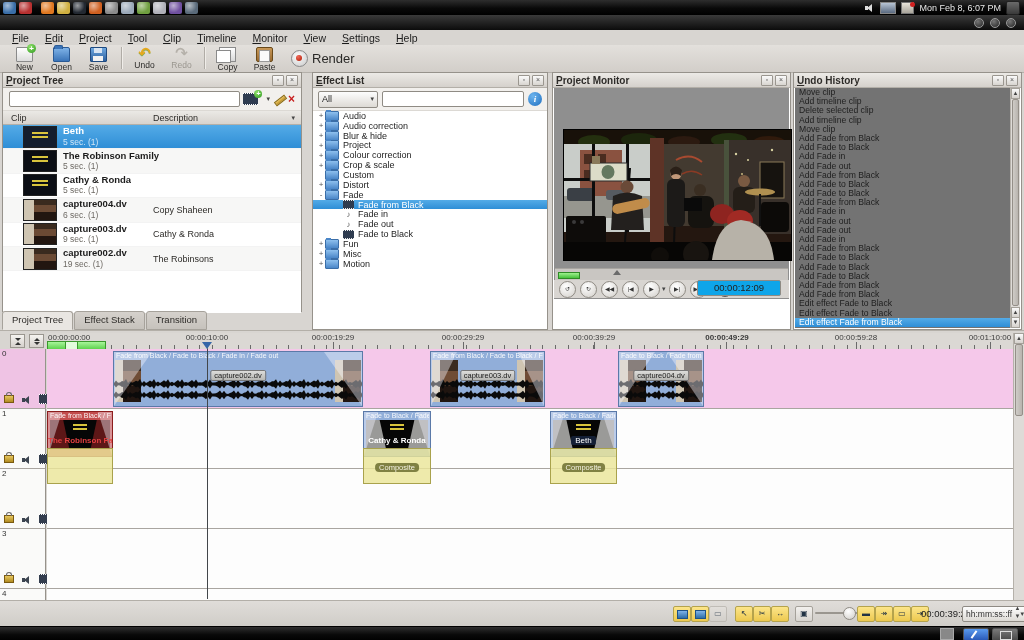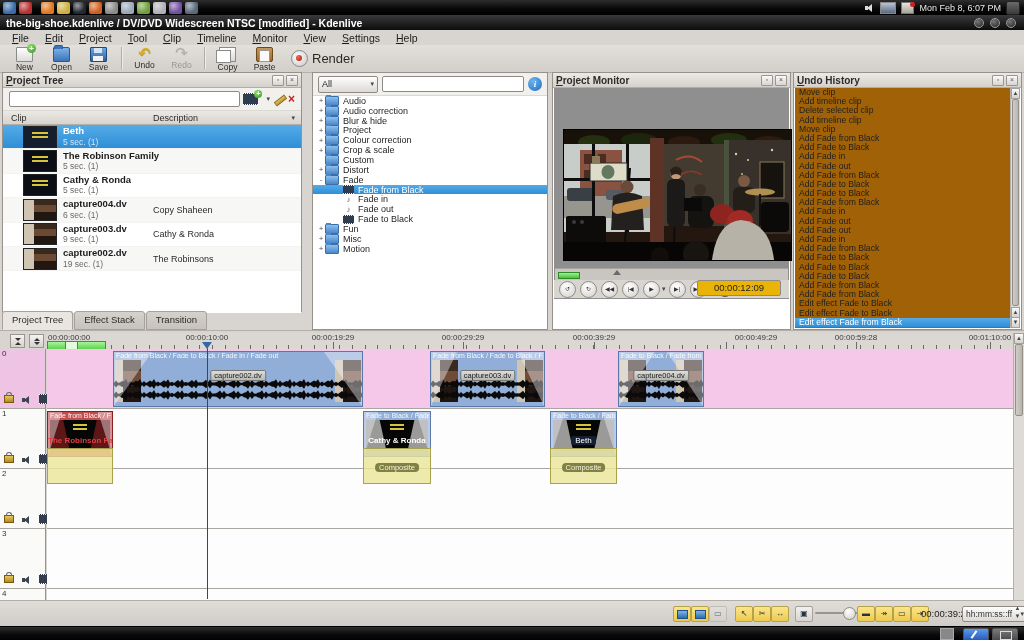--- a/index.html
+++ b/index.html
@@ -92,23 +92,23 @@
   
   .mon-body{position:absolute;left:1px;right:1px;top:15px;bottom:30px;background:#8f8f8f}
   .mon-video{position:absolute;left:9px;top:41px;width:227px;height:130px;background:#000;border:1px solid #000}
   .mon-ruler{position:absolute;left:1px;right:1px;bottom:19px;height:11px;background:#c9c6c2;border-top:1px solid #a8a5a0}
   .mon-prog{position:absolute;left:3px;top:3px;width:20px;height:5px;background:linear-gradient(#9ef08e,#46c23c);border:1px solid #2e8a26}
   .mon-mark{position:absolute;top:1px;width:0;height:0;border-left:4px solid rgba(0,0,0,0);border-right:4px solid rgba(0,0,0,0);border-bottom:5px solid #6a6a6a}
   .mon-ctrl{position:absolute;left:0;right:0;bottom:1px;height:18px;background:#d8d5d1;display:flex;align-items:center;padding-left:5px}
   .mc-btn{width:15px;height:15px;border-radius:50%;background:radial-gradient(circle at 40% 30%,#fff,#d2cfca);border:1px solid #8f8b84;font-size:6px;color:#333;text-align:center;line-height:14px;margin-right:4px;flex:none}
   .mc-chev{font-size:7px;color:#444;margin:0 3px 0 -2px}
   .mc-gear{width:14px;height:14px;border-radius:50%;background:radial-gradient(circle at 40% 30%,#9cc4ea,#2e6ea8);border:1px solid #555;margin:0 2px 0 6px}
-  .mon-tc{position:absolute;right:8px;bottom:3px;width:82px;height:14px;background:#eab308;border:1px solid #8f8b84;border-radius:2px;font-size:9.5px;color:#222;text-align:center;line-height:14px}
-  
-  .undo-list{position:absolute;left:1px;right:10px;top:15px;bottom:1px;background:#a16207;overflow:hidden;font-size:8.6px;color:#1e1e1e}
+  .mon-tc{position:absolute;right:8px;bottom:3px;width:82px;height:14px;background:#0ea5e9;border:1px solid #8f8b84;border-radius:2px;font-size:9.5px;color:#222;text-align:center;line-height:14px}
+  
+  .undo-list{position:absolute;left:1px;right:10px;top:15px;bottom:1px;background:#737373;overflow:hidden;font-size:8.6px;color:#1e1e1e}
   .undo-row{height:9.2px;line-height:9.2px;padding-left:4px;white-space:nowrap}
   .undo-row.sel{background:linear-gradient(#54abe7,#2f8ed6);color:#fff}
   .vsb{position:absolute;top:15px;right:1px;bottom:1px;width:9px;background:#dedbd7;border-left:1px solid #b5b1aa}
   .vsb .ar{height:9px;font-size:6px;text-align:center;line-height:9px;color:#444;background:linear-gradient(#fafafa,#d5d1cc);border:1px solid #a5a19a}
   .vsb .th{position:absolute;left:1px;right:1px;background:linear-gradient(90deg,#cfccc7,#b8b4ae);border:1px solid #948f88;border-radius:2px}
   
   .timeline{position:absolute;top:330px;left:0;width:1024px;height:270px;background:#d8d5d1;border-top:1px solid #b3afa8}
   .tl-corner{position:absolute;left:0;top:2px;width:47px;height:16px;background:#d8d5d1;display:flex;gap:4px;padding-left:10px;align-items:center}
   .tlc-btn{width:13px;height:12px;border:1px solid #9a968f;background:linear-gradient(#f5f3f0,#d5d1cc);display:flex;flex-direction:column;align-items:center;justify-content:center;gap:1px}
   .tri{width:0;height:0;border-left:3px solid rgba(0,0,0,0);border-right:3px solid rgba(0,0,0,0)}
@@ -195,21 +195,20 @@
       <span style="width:14px;height:10px;background:linear-gradient(#b8c4d4,#5a6a80);border:1px solid #888;display:inline-block"></span>
       <span style="width:11px;height:10px;background:linear-gradient(#e8e4da,#a8a49a);border:1px solid #777;display:inline-block;position:relative">
         <i style="position:absolute;right:-2px;top:-1px;width:5px;height:5px;border-radius:50%;background:#d02020"></i>
       </span>
       <span>Mon Feb 8,  6:07 PM</span>
       <span style="width:12px;height:12px;background:linear-gradient(#6a6a6a,#3a3a3a);border:1px solid #222;border-radius:2px;display:inline-block"></span>
     </div>
   </div>
 
   <div class="titlebar">
-    <span class="t">the-big-shoe.kdenlive / DV/DVD Widescreen NTSC [modified] - Kdenlive</span>
     <span class="win-circles">
       <i></i>
       <i></i>
       <i></i>
     </span>
   </div>
 
   <div class="menubar" id="menubar">
       <span class="menu-item"><u>F</u>ile</span>
       <span class="menu-item"><u>E</u>dit</span>
@@ -341,20 +340,26 @@
         </div>
       </div>
   </div>
   <div class="pt-tabs" id="ptTabs">
       <div class="tab active">Project Tree</div>
       <div class="tab">Effect Stack</div>
       <div class="tab">Transition</div>
     </div>
 
   <div class="panel" style="left:312px;width:236px;height:258px">
+    <div class="panel-h">
+      <span class="pt" id="fxTitle"><u>E</u>ffect List</span>
+        <span class="sp"></span>
+      <span class="ph-btn">▫</span>
+      <span class="ph-btn">×</span>
+    </div>
     <div class="fx-filter">
       <span class="fx-dd">
         <span style="flex:1">All</span>
           <span class="chev">▾</span>
       </span>
       <input class="inputbox" style="flex: 1 1 0%; outline: none; padding: 0px 3px; font-size: 9px;" placeholder="">
       <span class="fx-info">i</span>
     </div>
     <div class="fx-rows" id="fxRows">
         <div class="fx-row">
@@ -664,21 +669,21 @@
         <div class="rl-lab" style="left: 1px;">00:00:00:00</div>
         <div class="rl-tick" style="left: 1px; height: 7px;"></div>
         <div class="rl-lab" style="left: 160px; transform: translateX(-50%);">00:00:10:00</div>
         <div class="rl-tick" style="left: 160px; height: 7px;"></div>
         <div class="rl-lab" style="left: 286px; transform: translateX(-50%);">00:00:19:29</div>
         <div class="rl-tick" style="left: 286px; height: 7px;"></div>
         <div class="rl-lab" style="left: 416px; transform: translateX(-50%);">00:00:29:29</div>
         <div class="rl-tick" style="left: 416px; height: 7px;"></div>
         <div class="rl-lab" style="left: 547px; transform: translateX(-50%);">00:00:39:29</div>
         <div class="rl-tick" style="left: 547px; height: 7px;"></div>
-        <div class="rl-lab" style="left: 709px; transform: translateX(-50%);">00:00:49:29</div>
+        <div class="rl-lab" style="left: 680px; transform: translateX(-50%); font-weight: bold;">00:00:49:29</div>
         <div class="rl-tick" style="left: 679px; height: 7px;"></div>
         <div class="rl-lab" style="left: 809px; transform: translateX(-50%);">00:00:59:28</div>
         <div class="rl-tick" style="left: 809px; height: 7px;"></div>
         <div class="rl-lab" style="left: 943px; transform: translateX(-50%);">00:01:10:00</div>
         <div class="rl-tick" style="left: 943px; height: 7px;"></div>
         <div class="tl-zone" style="left: 0px; width: 57px;">
           <div class="hd"></div>
         </div>
       </div>
     <div id="tlTracks">

